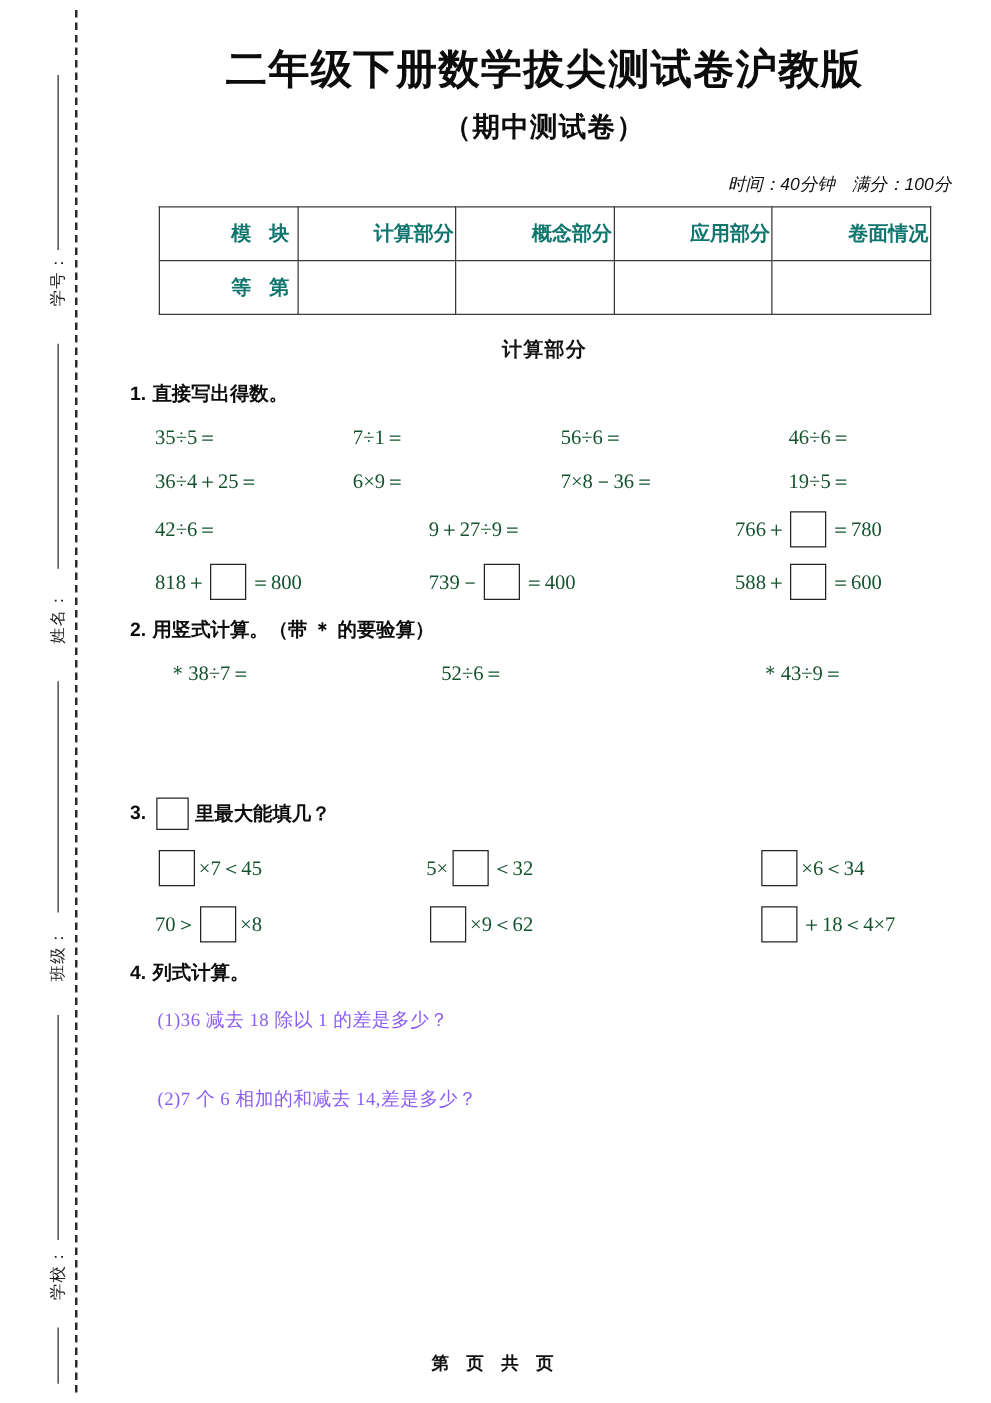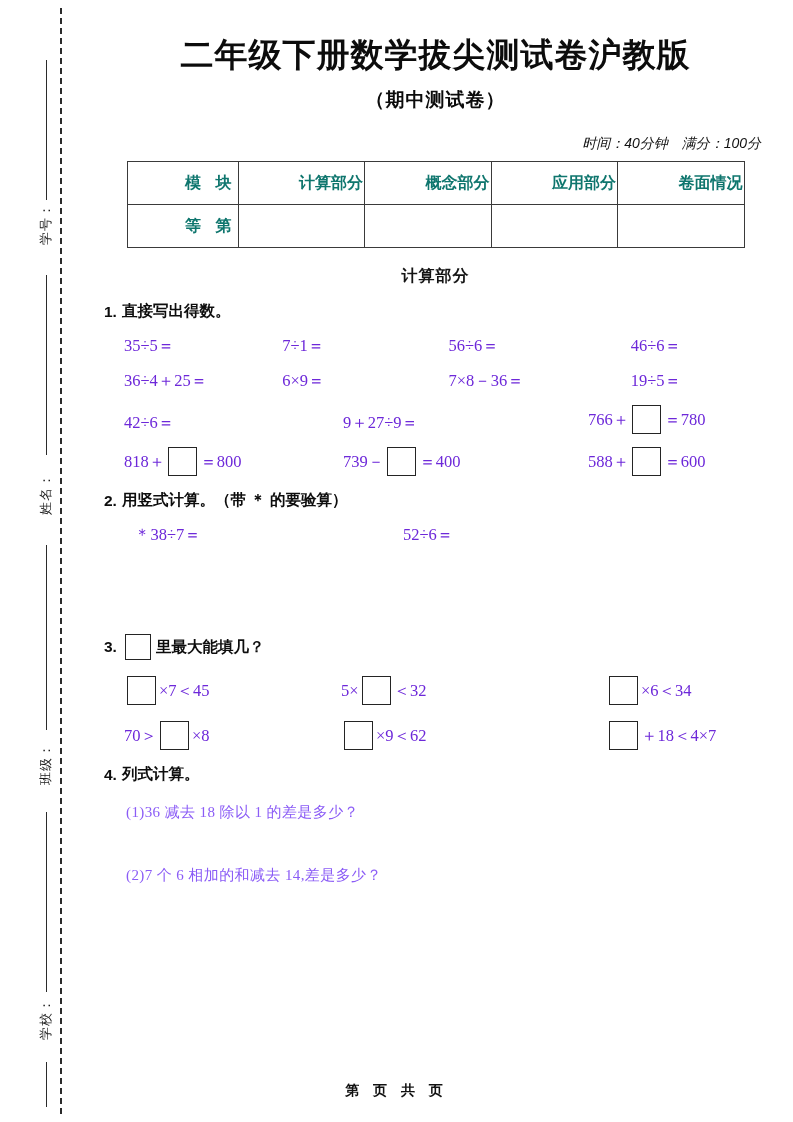--- a/index.html
+++ b/index.html
@@ -61,21 +61,21 @@
     font-family: "Liberation Sans", "DejaVu Sans", sans-serif;
     font-weight: bold;
     color: #0c0c0c;
   }
   .title-main {
     font-size: 33px;
     letter-spacing: 1px;
     line-height: 1.25;
   }
   .title-sub {
-    font-size: 19px;
+    font-size: 22px;
     margin-top: 12px;
     letter-spacing: 1px;
   }
 
   .exam-meta {
     margin-top: 22px;
     padding-right: 32px;
     text-align: right;
     font-family: "Liberation Sans", "DejaVu Sans", sans-serif;
     font-size: 14px;
@@ -126,22 +126,21 @@
     align-items: center;
     gap: 2px;
   }
   .q-num { margin-right: 3px; }
 
   .expr-row {
     display: flex;
     margin-top: 13px;
     padding-left: 20px;
     font-size: 16.5px;
-    color: #6d28d9;
-    align-items: flex-end;
+    color: #14532d;
   }
   .expr-row .cell {
     display: flex;
     align-items: center;
     white-space: nowrap;
   }
   .c4 > .cell { width: 25%; }
   .c3 > .cell { width: 33.33%; }
 
   
@@ -300,20 +299,21 @@
   </div>
 
   <div class="q-block">
     <div class="q-stem">
       <span class="q-num">2.</span>
       <span>用竖式计算。（带 ＊ 的要验算）</span>
     </div>
     <div class="expr-row c3 vert">
       <span class="cell">＊38÷7＝</span>
       <span class="cell">52÷6＝</span>
+      <span class="cell">＊43÷9＝</span>
     </div>
     <div class="work-space-1"></div>
   </div>
 
   <div class="q-block">
     <div class="q-stem">
       <span class="q-num">3.</span>
       <span class="blank-box small"></span>
       <span>里最大能填几？</span>
     </div>

